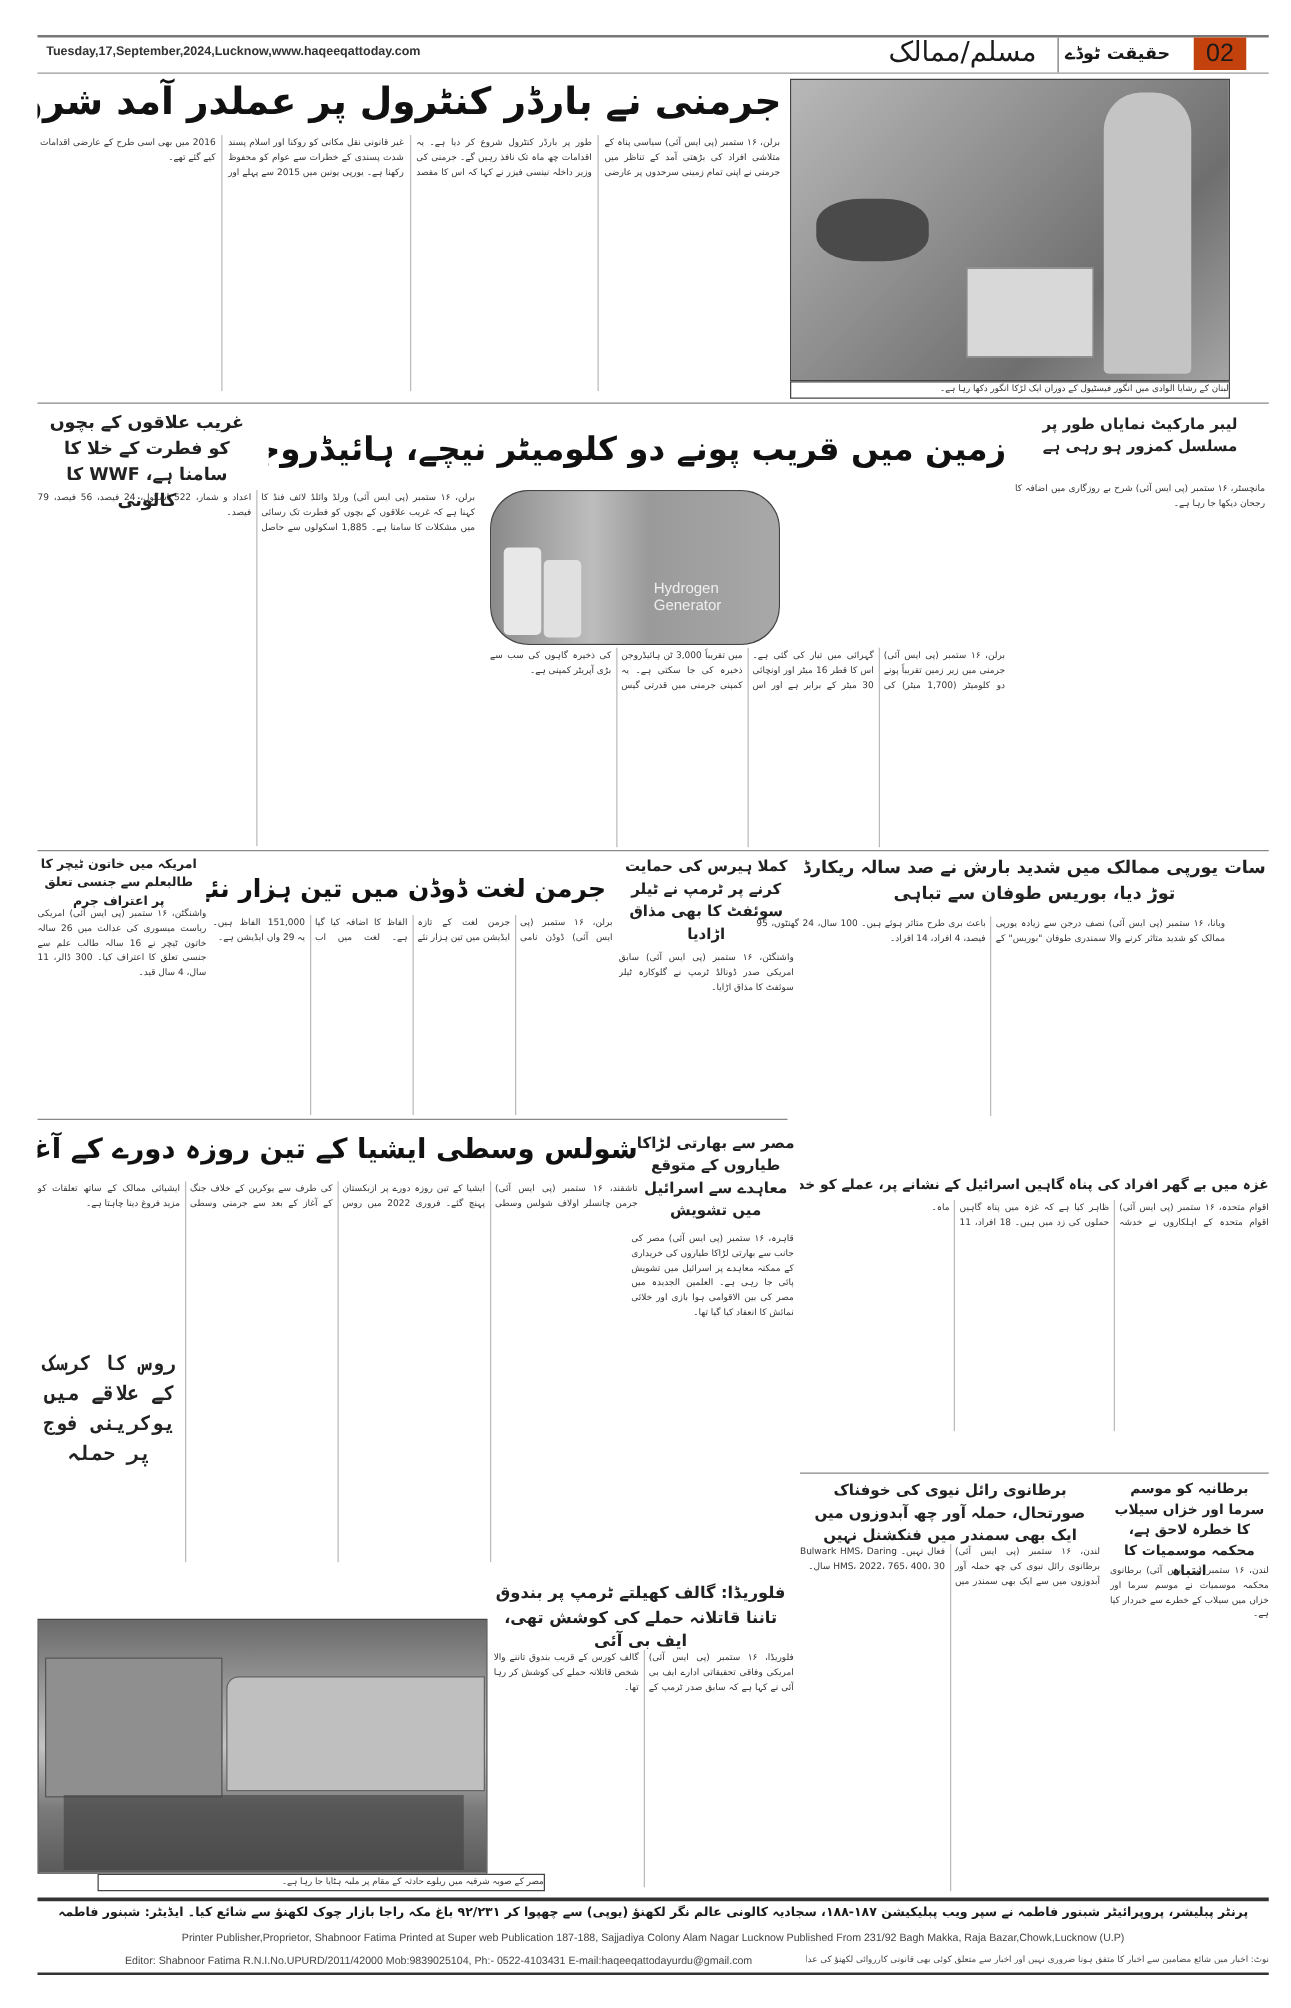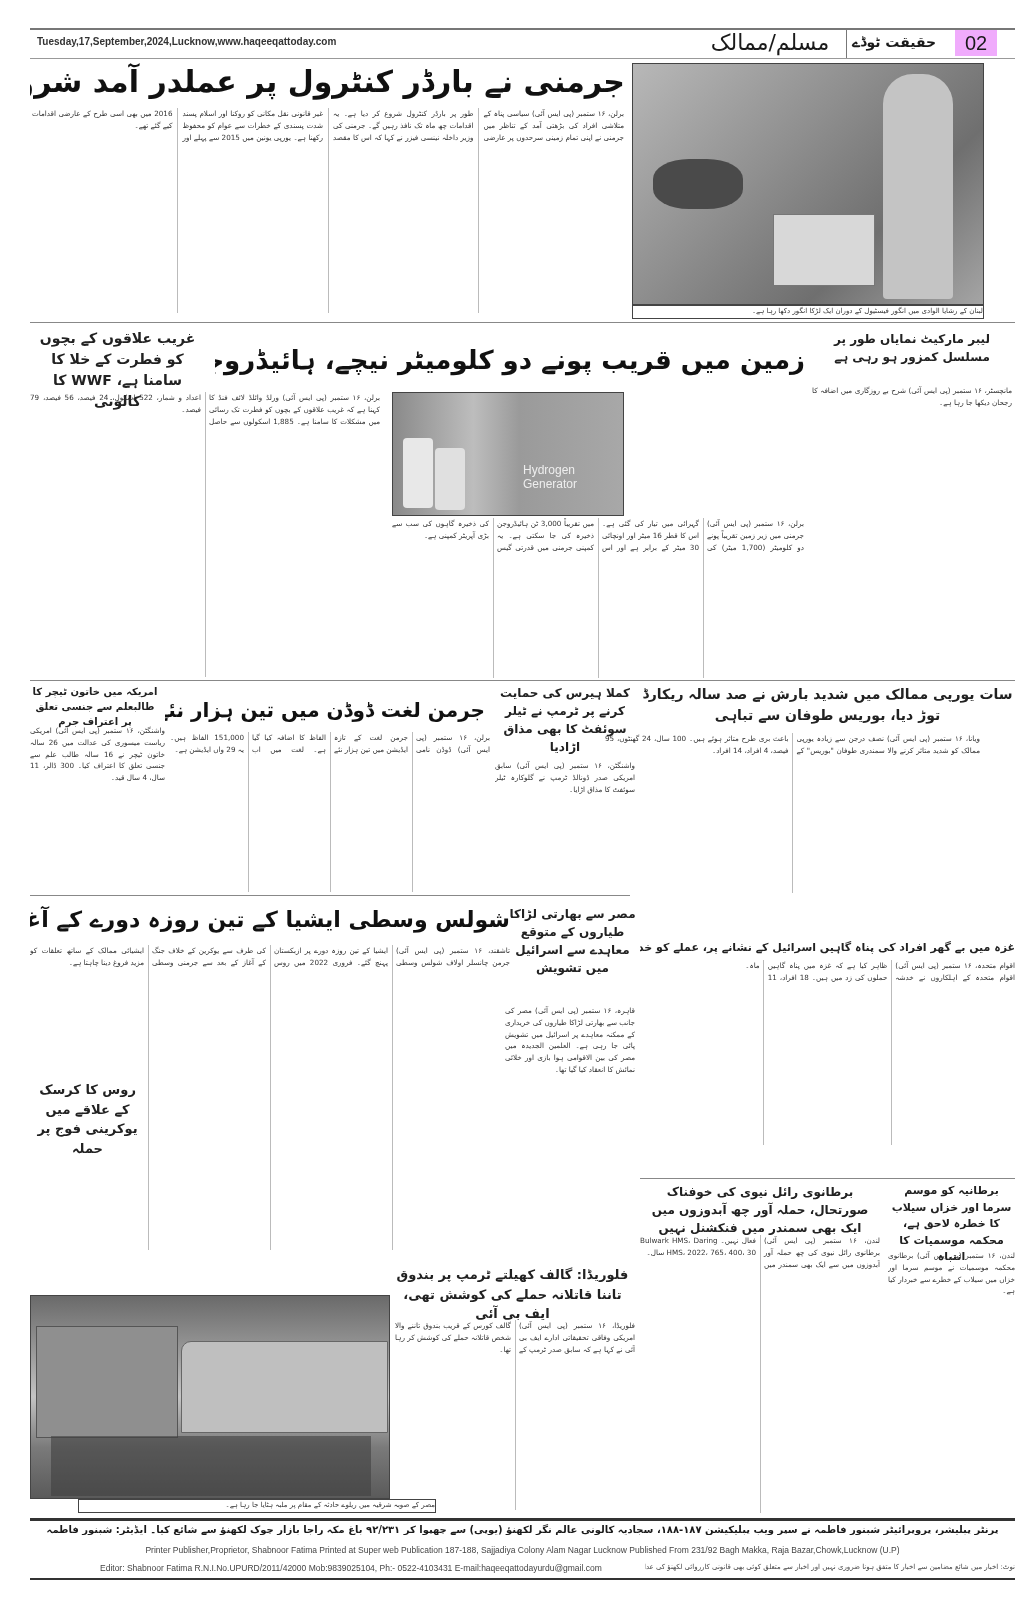--- a/index.html
+++ b/index.html
@@ -16,39 +16,39 @@
   .col-sep{position:absolute;width:1px;background:#999;}
 </style>
 </head>
 <body>
 
 <div class="rule" style="left:30px;top:28px;width:985px;height:2px;background:#777;"></div>
 <div class="abs" style="left:37px;top:36px;font-size:10px;font-weight:bold;font-family:'Liberation Sans',sans-serif;color:#333;">Tuesday,17,September,2024,Lucknow,www.haqeeqattoday.com</div>
 <div class="abs urdu" style="left:690px;top:30px;width:160px;font-size:22px;font-weight:normal;text-align:center;">مسلم/ممالک</div>
 <div class="col-sep" style="left:846px;top:30px;height:28px;background:#777;"></div>
 <div class="abs urdu" style="left:852px;top:34px;width:100px;font-size:14px;font-weight:bold;text-align:left;">حقیقت ٹوڈے</div>
-<div class="abs" style="left:955px;top:30px;width:42px;height:26px;background:#f0abfc;font-size:20px;text-align:center;line-height:26px;font-family:'Liberation Sans',sans-serif;">02</div>
+<div class="abs" style="left:955px;top:30px;width:42px;height:26px;background:#c2410c;font-size:20px;text-align:center;line-height:26px;font-family:'Liberation Sans',sans-serif;">02</div>
 <div class="rule" style="left:30px;top:58px;width:985px;height:1px;background:#999;"></div>
 
 <div class="abs urdu hl" style="left:30px;top:62px;width:595px;font-size:30px;line-height:40px;">جرمنی نے بارڈر کنٹرول پر عملدر آمد شروع کردیا</div>
 <div class="abs body-text" style="left:32px;top:108px;width:592px;height:205px;column-count:4;column-gap:10px;column-rule:1px solid #bbb;">برلن، ۱۶ ستمبر (پی ایس آئی) سیاسی پناہ کے متلاشی افراد کی بڑھتی آمد کے تناظر میں جرمنی نے اپنی تمام زمینی سرحدوں پر عارضی طور پر بارڈر کنٹرول شروع کر دیا ہے۔ یہ اقدامات چھ ماہ تک نافذ رہیں گے۔ جرمنی کی وزیر داخلہ نینسی فیزر نے کہا کہ اس کا مقصد غیر قانونی نقل مکانی کو روکنا اور اسلام پسند شدت پسندی کے خطرات سے عوام کو محفوظ رکھنا ہے۔ یورپی یونین میں 2015 سے پہلے اور 2016 میں بھی اسی طرح کے عارضی اقدامات کیے گئے تھے۔</div>
 <div class="photo" style="left:632px;top:63px;width:350px;height:240px;background:linear-gradient(135deg,#b8b8b8 0%,#8f8f8f 40%,#6f6f6f 70%,#a5a5a5 100%);">
   <div class="abs" style="left:140px;top:150px;width:100px;height:70px;background:#d8d8d8;border:1px solid #777;"></div>
   <div class="abs" style="left:250px;top:10px;width:70px;height:225px;background:#c4c4c4;border-radius:30px 30px 4px 4px;"></div>
   <div class="abs" style="left:20px;top:95px;width:90px;height:50px;background:#4a4a4a;border-radius:40%;"></div>
 </div>
 <div class="caption" style="left:632px;top:305px;width:352px;height:14px;">لبنان کے رشایا الوادی میں انگور فیسٹیول کے دوران ایک لڑکا انگور دکھا رہا ہے۔</div>
 
 <div class="rule" style="left:30px;top:322px;width:985px;height:1px;background:#888;"></div>
 
 <div class="abs urdu sub" style="left:30px;top:328px;width:175px;font-size:14px;">غریب علاقوں کے بچوں کو فطرت کے خلا کا سامنا ہے، WWF کا کالونی</div>
 <div class="abs body-text" style="left:30px;top:392px;width:350px;height:285px;column-count:2;column-gap:8px;column-rule:1px solid #bbb;">برلن، ۱۶ ستمبر (پی ایس آئی) ورلڈ وائلڈ لائف فنڈ کا کہنا ہے کہ غریب علاقوں کے بچوں کو فطرت تک رسائی میں مشکلات کا سامنا ہے۔ 1,885 اسکولوں سے حاصل اعداد و شمار، 522 اسکول، 24 فیصد، 56 فیصد، 79 فیصد۔</div>
 
 <div class="abs urdu hl" style="left:215px;top:335px;width:590px;font-size:26px;line-height:50px;">زمین میں قریب پونے دو کلومیٹر نیچے، ہائیڈروجن کی ذخیرہ گاہ</div>
-<div class="photo" style="left:392px;top:392px;width:230px;height:122px;background:linear-gradient(90deg,#8a8a8a 0%,#bdbdbd 35%,#9a9a9a 55%,#a8a8a8 100%);">
+<div class="photo" style="left:392px;top:392px;width:230px;height:122px;background:linear-gradient(90deg,#8a8a8a 0%,#bdbdbd 35%,#9a9a9a 55%,#a8a8a8 100%);border-radius:31px;">
   <div class="abs" style="left:10px;top:45px;width:30px;height:70px;background:#e8e8e8;border-radius:4px;"></div>
   <div class="abs" style="left:42px;top:55px;width:30px;height:62px;background:#e0e0e0;border-radius:4px;"></div>
   <div class="abs" style="left:130px;top:70px;width:90px;font-size:12px;color:#eee;font-family:'Liberation Sans',sans-serif;line-height:14px;">Hydrogen Generator</div>
 </div>
 <div class="abs body-text" style="left:392px;top:518px;width:412px;height:160px;column-count:4;column-gap:8px;column-rule:1px solid #bbb;">برلن، ۱۶ ستمبر (پی ایس آئی) جرمنی میں زیر زمین تقریباً پونے دو کلومیٹر (1,700 میٹر) کی گہرائی میں تیار کی گئی ہے۔ اس کا قطر 16 میٹر اور اونچائی 30 میٹر کے برابر ہے اور اس میں تقریباً 3,000 ٹن ہائیڈروجن ذخیرہ کی جا سکتی ہے۔ یہ کمپنی جرمنی میں قدرتی گیس کی ذخیرہ گاہوں کی سب سے بڑی آپریٹر کمپنی ہے۔</div>
 
 <div class="abs urdu sub" style="left:812px;top:330px;width:200px;font-size:12px;">لیبر مارکیٹ نمایاں طور پر مسلسل کمزور ہو رہی ہے</div>
 <div class="abs body-text" style="left:812px;top:385px;width:200px;height:292px;">مانچسٹر، ۱۶ ستمبر (پی ایس آئی) شرح بے روزگاری میں اضافہ کا رجحان دیکھا جا رہا ہے۔</div>
 
 <div class="rule" style="left:30px;top:680px;width:985px;height:1px;background:#888;"></div>
@@ -63,24 +63,24 @@
 <div class="abs body-text" style="left:495px;top:760px;width:140px;height:130px;">واشنگٹن، ۱۶ ستمبر (پی ایس آئی) سابق امریکی صدر ڈونالڈ ٹرمپ نے گلوکارہ ٹیلر سوئفٹ کا مذاق اڑایا۔</div>
 
 <div class="abs urdu sub" style="left:640px;top:684px;width:375px;font-size:14px;">سات یورپی ممالک میں شدید بارش نے صد سالہ ریکارڈ توڑ دیا، بوریس طوفان سے تباہی</div>
 <div class="abs body-text" style="left:605px;top:733px;width:375px;height:160px;column-count:2;column-gap:8px;column-rule:1px solid #bbb;">ویانا، ۱۶ ستمبر (پی ایس آئی) نصف درجن سے زیادہ یورپی ممالک کو شدید متاثر کرنے والا سمندری طوفان "بوریس" کے باعث بری طرح متاثر ہوئے ہیں۔ 100 سال، 24 گھنٹوں، 95 فیصد، 4 افراد، 14 افراد۔</div>
 
 <div class="rule" style="left:30px;top:895px;width:600px;height:1px;background:#888;"></div>
 
 <div class="abs urdu hl" style="left:30px;top:900px;width:480px;font-size:22px;line-height:40px;">شولس وسطی ایشیا کے تین روزہ دورے کے آغاز پر ازبکستان میں</div>
 <div class="abs body-text" style="left:30px;top:945px;width:480px;height:305px;column-count:4;column-gap:8px;column-rule:1px solid #bbb;">تاشقند، ۱۶ ستمبر (پی ایس آئی) جرمن چانسلر اولاف شولس وسطی ایشیا کے تین روزہ دورے پر ازبکستان پہنچ گئے۔ فروری 2022 میں روس کی طرف سے یوکرین کے خلاف جنگ کے آغاز کے بعد سے جرمنی وسطی ایشیائی ممالک کے ساتھ تعلقات کو مزید فروغ دینا چاہتا ہے۔</div>
 
-<div class="abs urdu sub" style="left:30px;top:1080px;width:115px;font-size:13px;background:#fff;">روس کا کرسک کے علاقے میں یوکرینی فوج پر حملہ</div>
+<div class="abs urdu sub" style="left:30px;top:1080px;width:115px;font-size:16px;background:#fff;font-family:Liberation Mono, monospace;">روس کا کرسک کے علاقے میں یوکرینی فوج پر حملہ</div>
 
 <div class="abs urdu sub" style="left:505px;top:905px;width:135px;font-size:12px;">مصر سے بھارتی لڑاکا طیاروں کے متوقع معاہدے سے اسرائیل میں تشویش</div>
-<div class="abs body-text" style="left:505px;top:985px;width:130px;height:265px;margin-top:20px;">قاہرہ، ۱۶ ستمبر (پی ایس آئی) مصر کی جانب سے بھارتی لڑاکا طیاروں کی خریداری کے ممکنہ معاہدے پر اسرائیل میں تشویش پائی جا رہی ہے۔ العلمین الجدیدہ میں مصر کی بین الاقوامی ہوا بازی اور خلائی نمائش کا انعقاد کیا گیا تھا۔</div>
+<div class="abs body-text" style="left:505px;top:985px;width:130px;height:265px;">قاہرہ، ۱۶ ستمبر (پی ایس آئی) مصر کی جانب سے بھارتی لڑاکا طیاروں کی خریداری کے ممکنہ معاہدے پر اسرائیل میں تشویش پائی جا رہی ہے۔ العلمین الجدیدہ میں مصر کی بین الاقوامی ہوا بازی اور خلائی نمائش کا انعقاد کیا گیا تھا۔</div>
 
 <div class="abs urdu sub" style="left:640px;top:940px;width:375px;font-size:11px;white-space:nowrap;overflow:hidden;">غزہ میں بے گھر افراد کی پناہ گاہیں اسرائیل کے نشانے پر، عملے کو خدشہ کہ وہ ہدف ہیں: یو این</div>
 <div class="abs body-text" style="left:640px;top:960px;width:375px;height:185px;column-count:3;column-gap:8px;column-rule:1px solid #bbb;">اقوام متحدہ، ۱۶ ستمبر (پی ایس آئی) اقوام متحدہ کے اہلکاروں نے خدشہ ظاہر کیا ہے کہ غزہ میں پناہ گاہیں حملوں کی زد میں ہیں۔ 18 افراد، 11 ماہ۔</div>
 <div class="rule" style="left:640px;top:1178px;width:375px;height:1px;background:#888;"></div>
 
 <div class="photo" style="left:30px;top:1295px;width:358px;height:202px;background:linear-gradient(180deg,#6a6a6a 0%,#9d9d9d 30%,#c4c4c4 50%,#7a7a7a 75%,#5a5a5a 100%);">
   <div class="abs" style="left:150px;top:45px;width:205px;height:90px;background:#bfbfbf;border-radius:10px 0 0 0;border:1px solid #666;"></div>
   <div class="abs" style="left:5px;top:30px;width:140px;height:110px;background:#8f8f8f;border:1px solid #555;"></div>
   <div class="abs" style="left:20px;top:140px;width:320px;height:60px;background:#3f3f3f;opacity:.6;"></div>
 </div>

